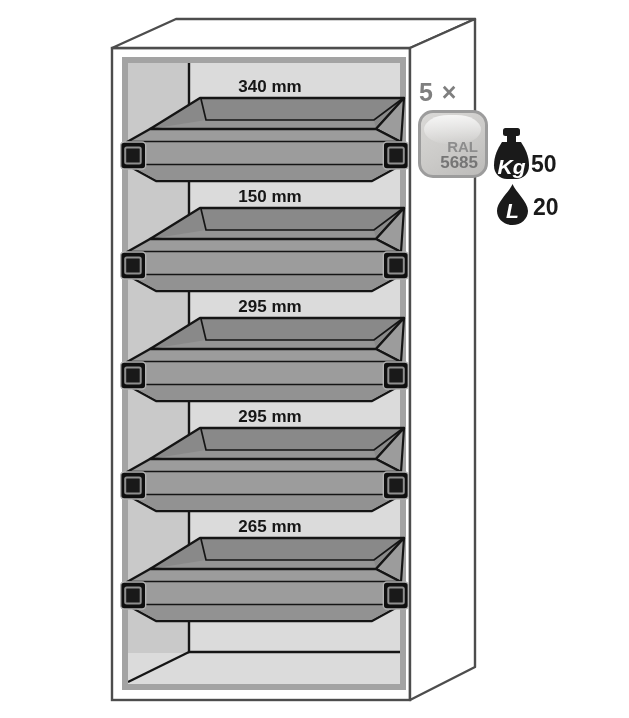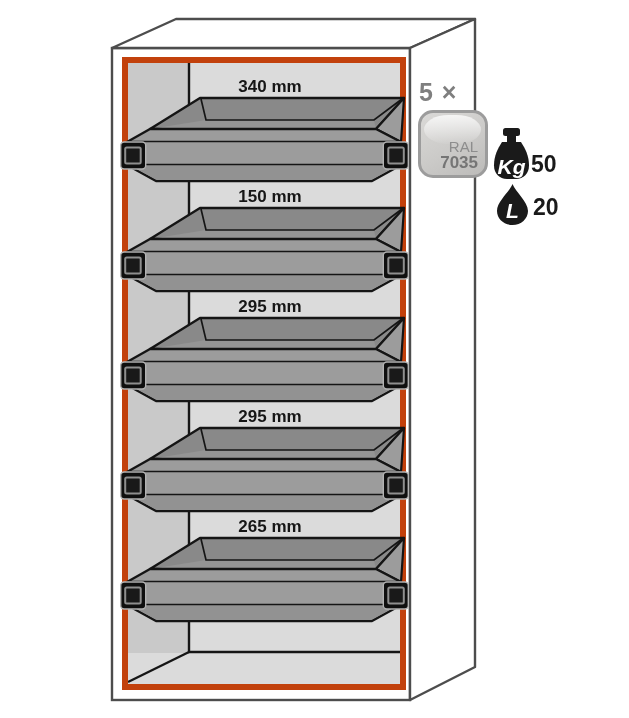--- a/index.html
+++ b/index.html
@@ -3,21 +3,21 @@
 <meta charset="utf-8">
 <style>
   html,body { margin:0; padding:0; background:#ffffff; }
   .stage {
     position:relative; width:629px; height:718px; background:#ffffff;
     font-family:"Liberation Sans", sans-serif; overflow:hidden;
   }
   .cabinet-svg { position:absolute; left:0; top:0; width:629px; height:718px; }
 
   
-  .frame { position:absolute; left:122px; top:57px; width:284px; height:633px; background:#c2410c; }
+  .frame { position:absolute; left:122px; top:57px; width:284px; height:633px; background:#a3a3a3; }
   .interior { position:absolute; left:6px; top:6px; right:6px; bottom:6px; background:#dbdbdb; }
   .side-wall { position:absolute; left:0; top:0; width:61px; height:590px; background:#c9c9c9; }
   .floor-svg { position:absolute; left:0; top:0; width:272px; height:621px; }
 
   .dim-label {
     position:absolute; left:0; right:0; padding-left:12px; text-align:center;
     font-size:17px; font-weight:bold; color:#161616; line-height:18px; height:18px;
   }
   .tray { position:absolute; left:-8px; width:289px; height:90px; }
   .tray svg { display:block; width:289px; height:90px; overflow:visible; }
@@ -30,21 +30,21 @@
   .swatch {
     position:absolute; left:418px; top:110px; width:70px; height:68px; box-sizing:border-box;
     border:3px solid #9c9c9c; border-radius:15px;
     background:linear-gradient(150deg,#dad9d7 0%,#cbcac8 55%,#bcbbb9 100%);
   }
   .swatch .gloss {
     position:absolute; left:3px; top:2px; width:57px; height:29px; border-radius:50% / 58%;
     background:linear-gradient(180deg, rgba(255,255,255,0.78), rgba(255,255,255,0.05));
   }
   .swatch .ral { position:absolute; right:7px; bottom:4px; text-align:right; }
-  .ral-name { font-size:15px; line-height:15px; font-weight:400; color:#8d8d8d; }
+  .ral-name { font-size:15px; line-height:15px; font-weight:700; color:#8d8d8d; }
   .ral-code { font-size:17px; line-height:17px; font-weight:bold; color:#757575; }
 
   .spec-icon { position:absolute; }
   .spec-icon svg { display:block; overflow:visible; }
   .weight-pos { left:494px; top:128px; }
   .drop-pos   { left:497px; top:184px; }
   .spec-value {
     position:absolute; font-size:23px; font-weight:bold; color:#1a1a1a; line-height:24px;
   }
   .cap-value { left:531px; top:152px; }
@@ -133,21 +133,21 @@
         </div>
     </div>
   </div>
 
   <div class="qty">5 ×</div>
 
   <div class="swatch">
     <div class="gloss"></div>
     <div class="ral">
       <div class="ral-name">RAL</div>
-      <div class="ral-code">7035</div>
+      <div class="ral-code">5685</div>
     </div>
   </div>
 
   <div class="spec-icon weight-pos">
     <svg width="35" height="51" viewBox="0 0 35 51">
       <rect x="9" y="0" width="17" height="8" rx="2.5" fill="#1a1a1a"></rect>
       <rect x="13" y="6" width="9" height="9" fill="#1a1a1a"></rect>
       <path d="M8,14 L27,14 C31.5,21 35,28 35,37.5 C35,45.5 29.5,51 22,51 L13,51 C5.5,51 0,45.5 0,37.5 C0,28 3.5,21 8,14 Z" fill="#1a1a1a"></path>
       <text x="17.5" y="45.5" text-anchor="middle" font-family="Liberation Sans, sans-serif" font-size="21" font-weight="bold" font-style="italic" fill="#ffffff">Kg</text>
     </svg>

